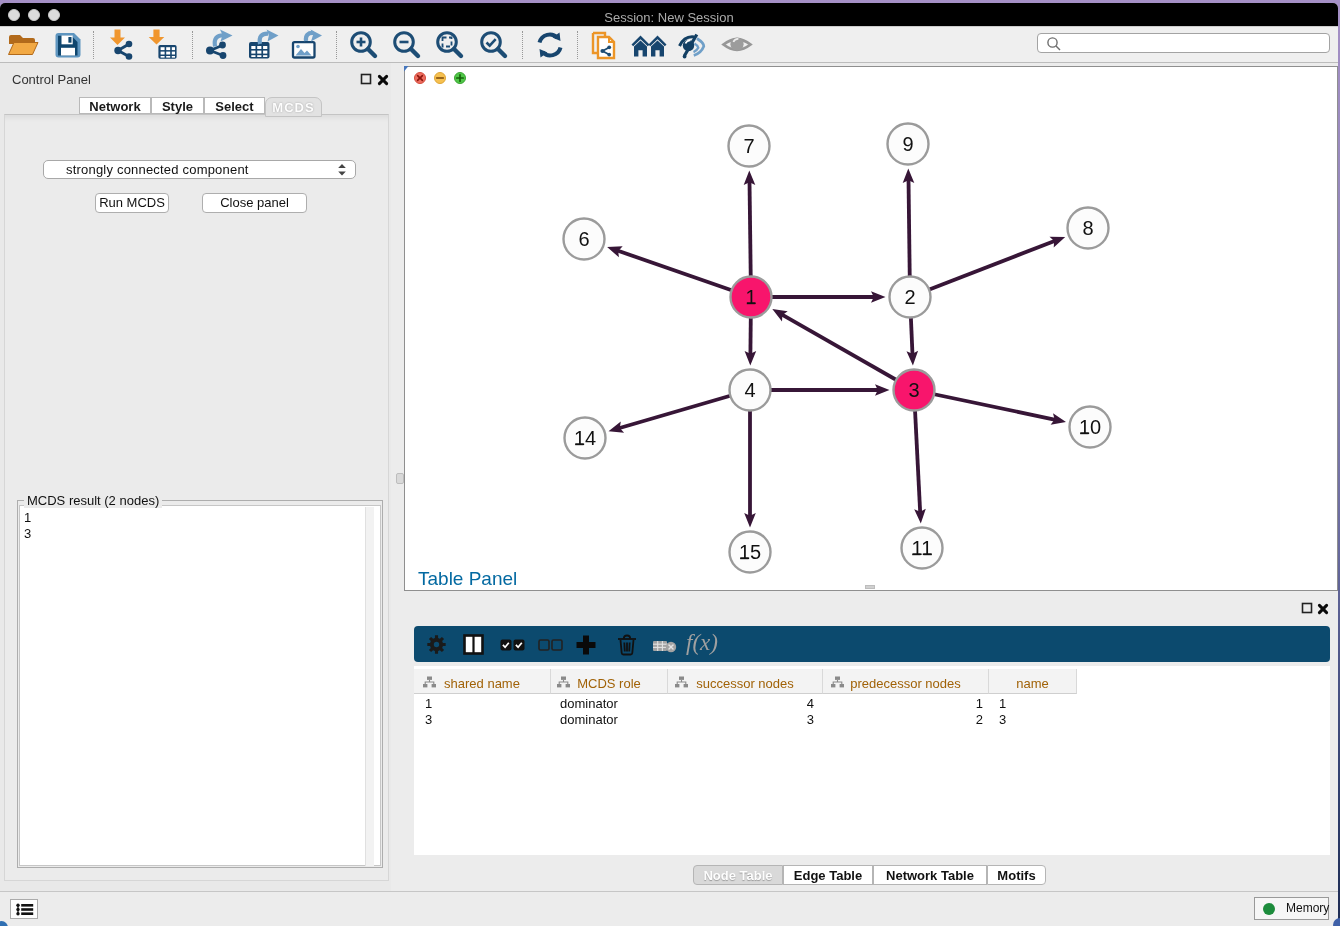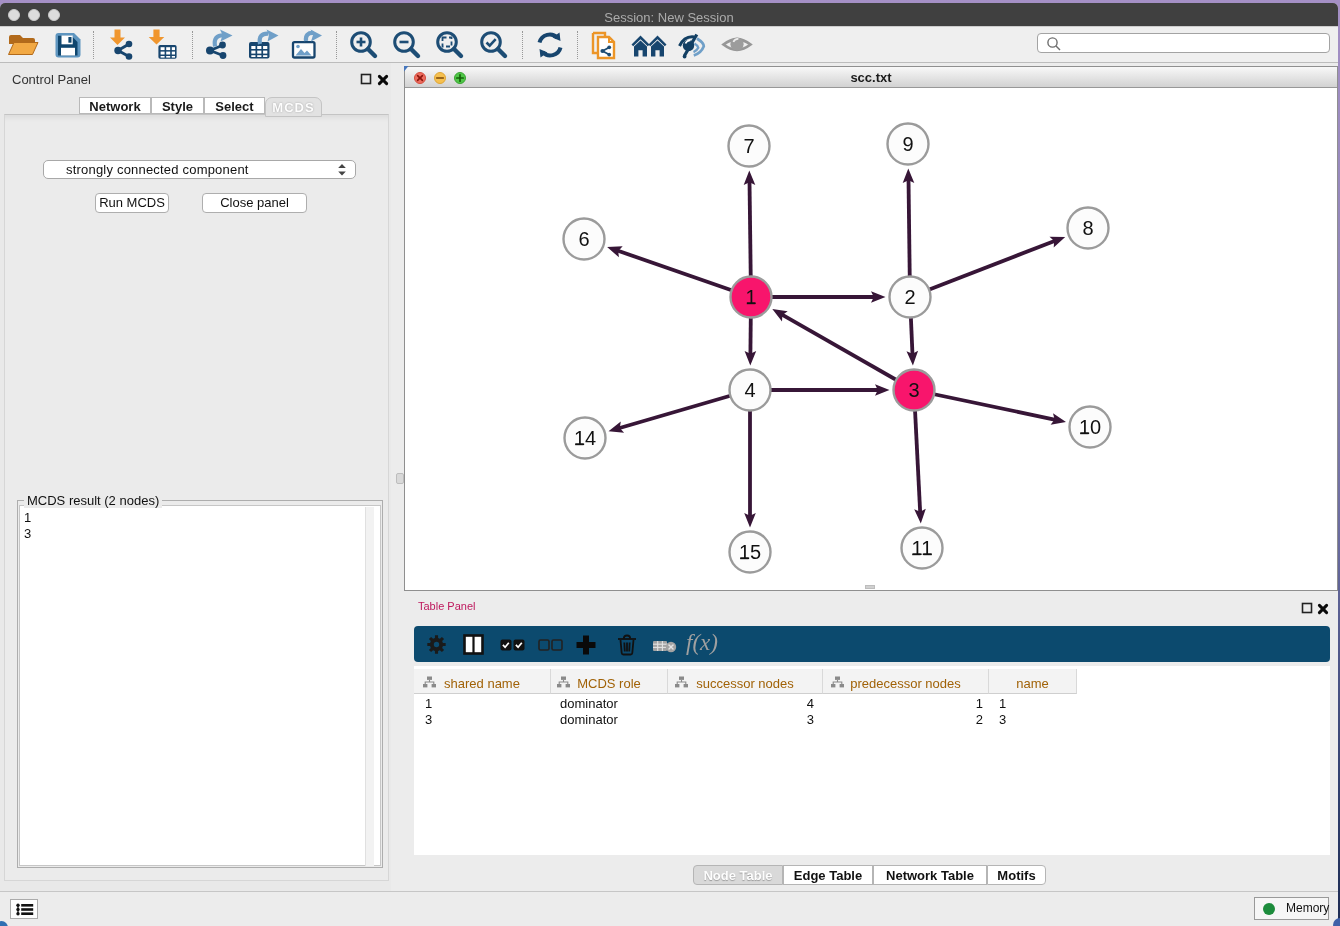--- a/index.html
+++ b/index.html
@@ -1,17 +1,17 @@
 <!DOCTYPE html>
 <html><head><meta charset="utf-8"><style>
 *{margin:0;padding:0;box-sizing:border-box}
 html,body{width:1340px;height:926px;overflow:hidden;background:linear-gradient(180deg,#a590c6 0%,#8d84b6 35%,#67699d 60%,#31406f 85%,#1d2b52 100%);font-family:"Liberation Sans",sans-serif}
 #app{position:absolute;left:0;top:3px;width:1338px;height:923px;background:#ececec;border-radius:5px 5px 0 0;overflow:hidden}
 
-#titlebar{position:absolute;left:0;top:3px;width:1338px;height:24px;background:#404040;border-radius:5px 5px 0 0;border-bottom:1px solid #cccccc}
+#titlebar{position:absolute;left:0;top:3px;width:1338px;height:24px;background:#000000;border-radius:5px 5px 0 0;border-bottom:1px solid #cccccc}
 .tl{position:absolute;top:6px;width:12px;height:12px;border-radius:50%;background:#dcdcdc;border:1px solid #c9c9c9}
 #title-txt{position:absolute;top:7px;width:100%;text-align:center;font-size:13px;color:#ababab}
 
 #toolbar{position:absolute;left:0;top:27px;width:1338px;height:36px;background:#efefef;border-bottom:1px solid #bcbcbc}
 .sep{position:absolute;top:4px;height:28px;width:0;border-left:1px dotted #989898}
 .ticon{position:absolute;top:2px}
 #search{position:absolute;left:1037px;top:6px;width:293px;height:20px;background:#fff;border:1px solid #a3a3a3;border-radius:4px}
 
 #cpanel{position:absolute;left:0;top:63px;width:391px;height:828px;background:#e9e9e9}
 #cp-title{position:absolute;left:12px;top:9px;font-size:13px;color:#333}
@@ -32,21 +32,21 @@
 .tlb{position:absolute;top:5px;width:12px;height:12px;border-radius:50%}
 #nw-grip{position:absolute;left:460px;bottom:1px;width:10px;height:4px;background:#d0d0d0;border:1px solid #bdbdbd}
 
 #graph{position:absolute;left:405px;top:88px}
 #graph line{stroke:#371637;stroke-width:3.8px}
 #graph polygon{fill:#371637}
 #graph circle{fill:#fcfcfc;stroke:#9b9b9b;stroke-width:2.4px}
 #graph circle.pk{fill:#f8156c}
 #graph text{font-size:20px;fill:#111;text-anchor:middle;font-family:"Liberation Sans",sans-serif}
 
-#tp-title{position:absolute;left:418px;top:600px;font-size:11px;color:#be185d}
+#tp-title{position:absolute;left:418px;top:568px;font-size:19px;color:#0369a1}
 #tp-toolbar{position:absolute;left:414px;top:626px;width:916px;height:36px;background:#0c4a6e;border-radius:4px}
 #tablebox{position:absolute;left:414px;top:666px;width:916px;height:189px;background:#fff}
 .th{position:absolute;top:3px;height:25px;background:#f3f3f3;border-right:1px solid #d9d9d9;border-bottom:1px solid #cfcfcf;font-size:13px;color:#a16207;text-align:center;line-height:29px}
 .td{position:absolute;font-size:13px;color:#111;height:16px;line-height:16px}
 .hicon{position:absolute;top:10px}
 
 .btab{position:absolute;top:865px;height:20px;border:1px solid #b5b5b5;background:#fff;font-size:13px;font-weight:bold;color:#111;text-align:center;line-height:19px}
 
 #statusbar{position:absolute;left:0;top:891px;width:1338px;height:35px;background:#ececec;border-top:1px solid #c6c6c6}
 #listbtn{position:absolute;left:10px;top:899px;width:28px;height:20px;background:#fdfdfd;border:1px solid #ababab}
@@ -230,21 +230,20 @@
   <div id="fieldset">
     <div id="fs-inner">
         <div style="position:absolute;left:4px;top:4px;font-size:13px;color:#111;line-height:16px">1<br>3</div>
     <div id="fs-sb"></div>
       </div>
     <div id="fs-label">MCDS result (2 nodes)</div>
   </div>
 </div>
 <div class="grip"></div>
 <div id="netwin">
-  <div id="nw-title">scc.txt</div>
   <svg style="position:absolute;left:-1px;top:-1px" width="6" height="6" viewBox="0 0 6 6">
       <path d="M0 0 H4.5 L0 5.5z" fill="#4677bd"></path>
     </svg>
   <div class="tlb" style="left:9px;background:#ed6d5f;border:1px solid #d44c3d">
       <svg width="10" height="10" viewBox="0 0 10 10" style="position:absolute;left:0;top:0">
         <g stroke="#8c150c" stroke-width="1.6" stroke-linecap="round">
           <line x1="2.6" y1="2.6" x2="7.4" y2="7.4"></line>
           <line x1="7.4" y1="2.6" x2="2.6" y2="7.4"></line>
         </g>
       </svg>

